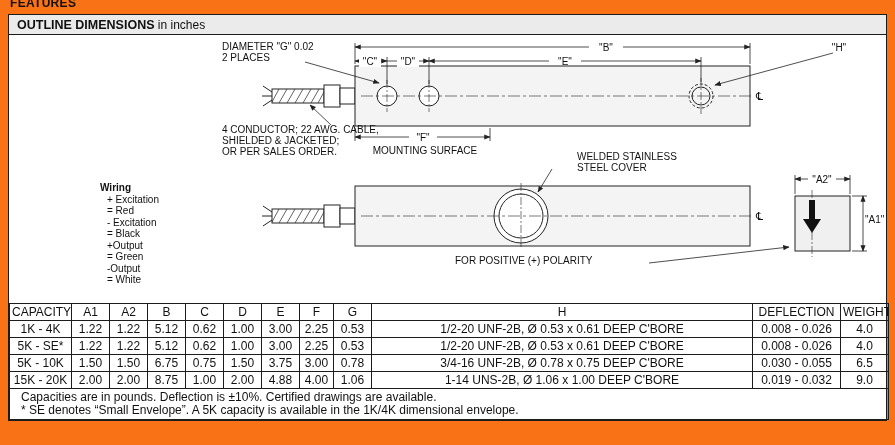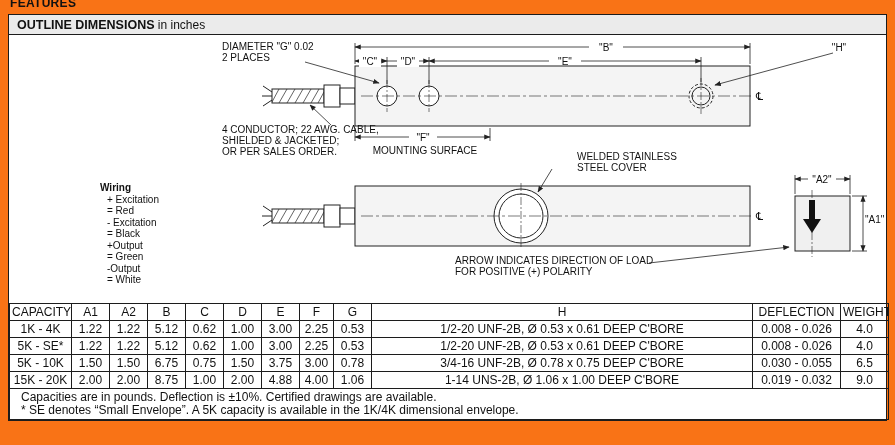--- a/index.html
+++ b/index.html
@@ -189,21 +189,20 @@
             </div>
           </div>
       </div>
 
       <div class="ann" style="left:568px; top:116px;">
         <div>WELDED STAINLESS</div>
         <div>STEEL COVER</div>
       </div>
 
       <div class="ann" style="left:446px; top:220px;">
-        <div>ARROW INDICATES DIRECTION OF LOAD</div>
         <div>FOR POSITIVE (+) POLARITY</div>
       </div>
     </div>
 
     <table class="spec">
       <colgroup>
         <col style="width:62px">
           <col style="width:38px">
           <col style="width:38px">
         <col style="width:38px">

